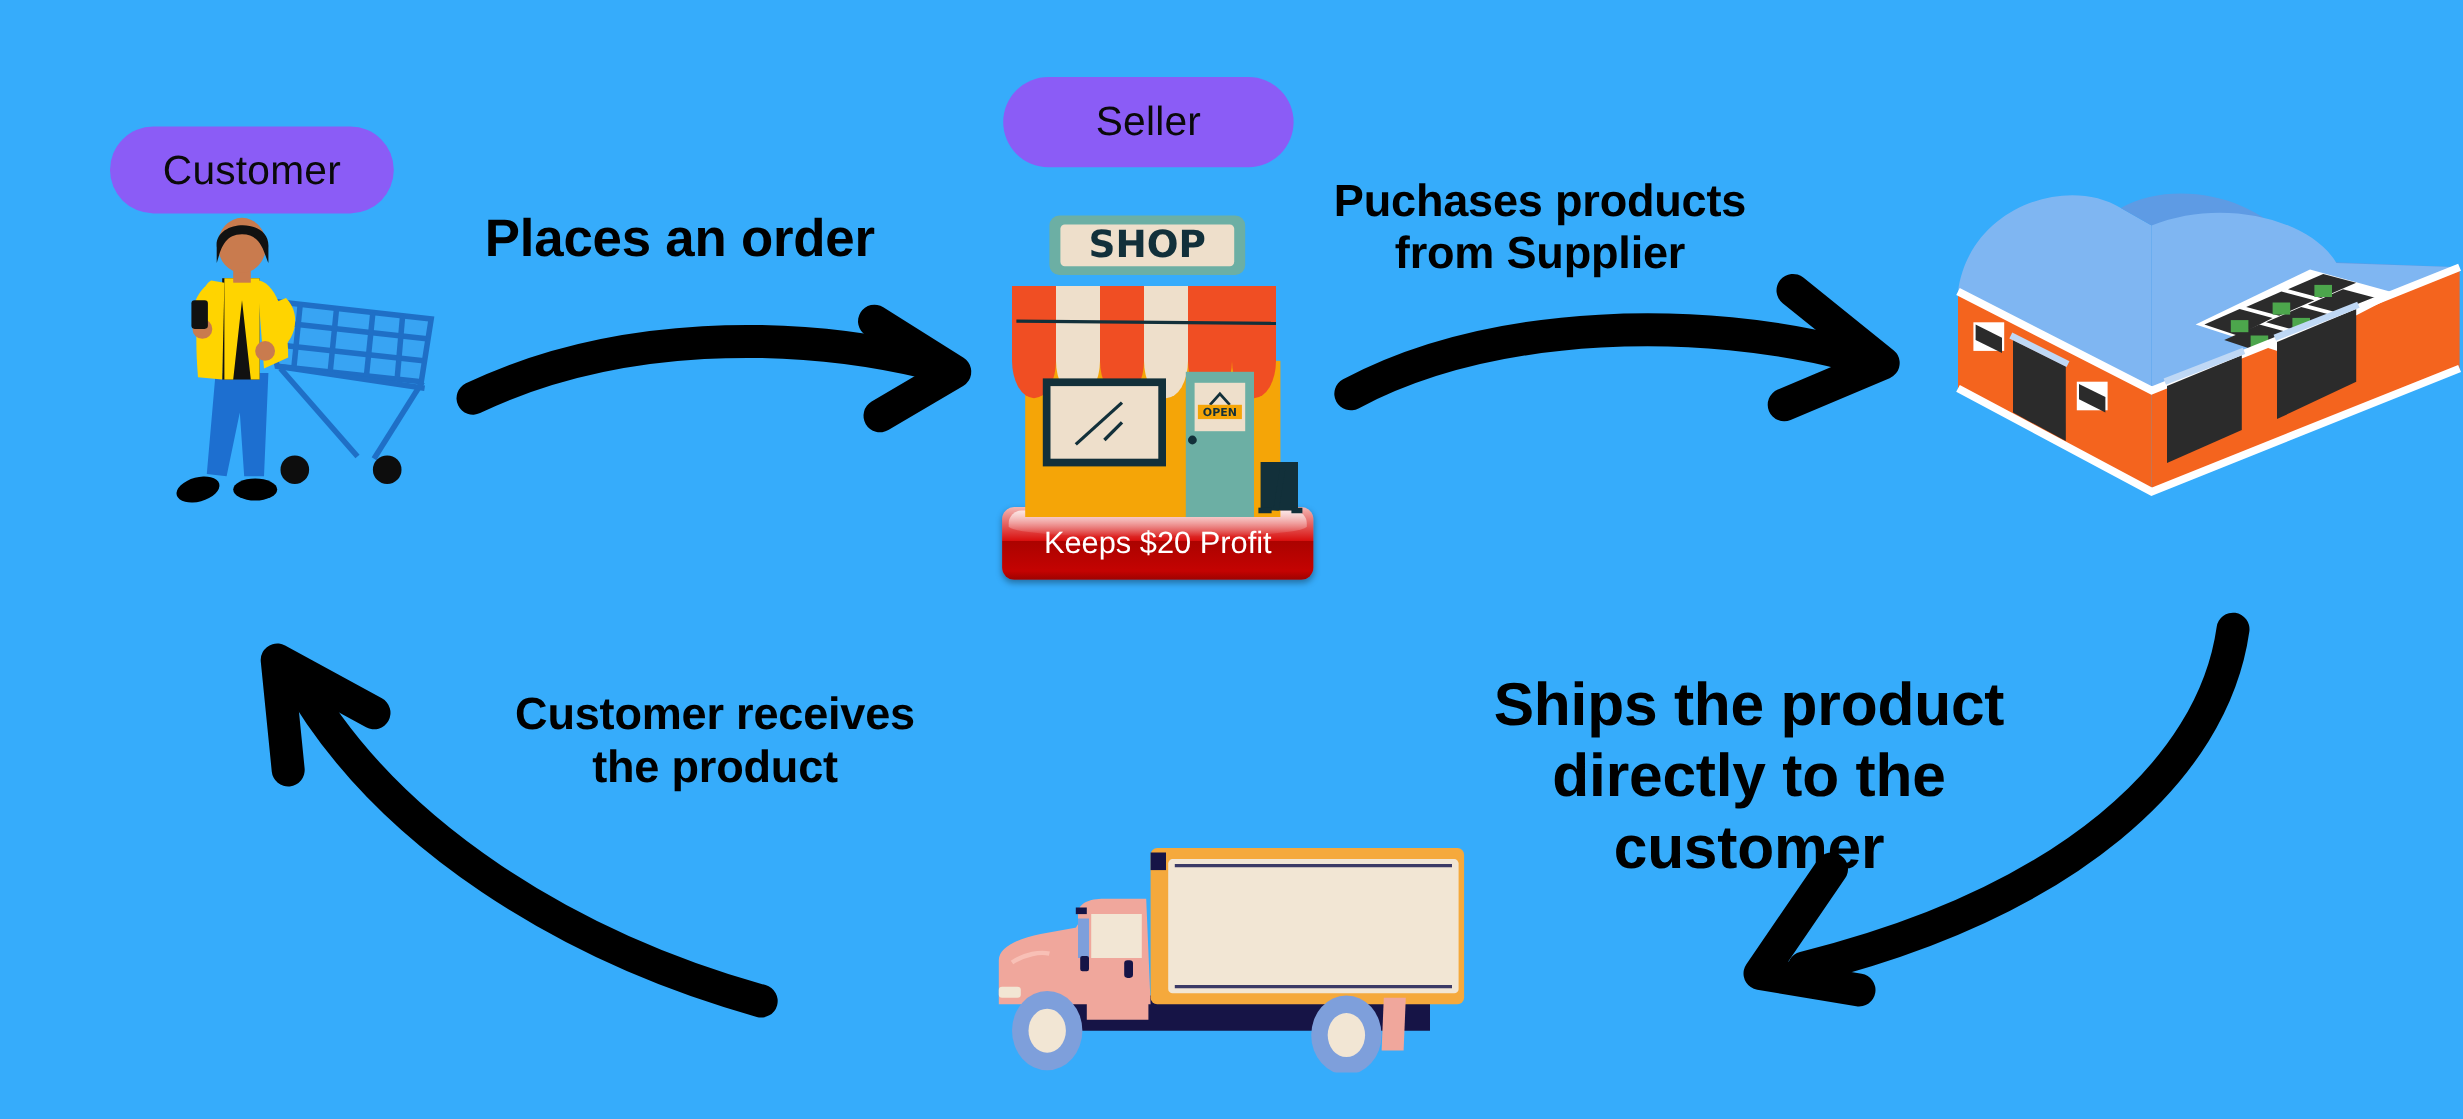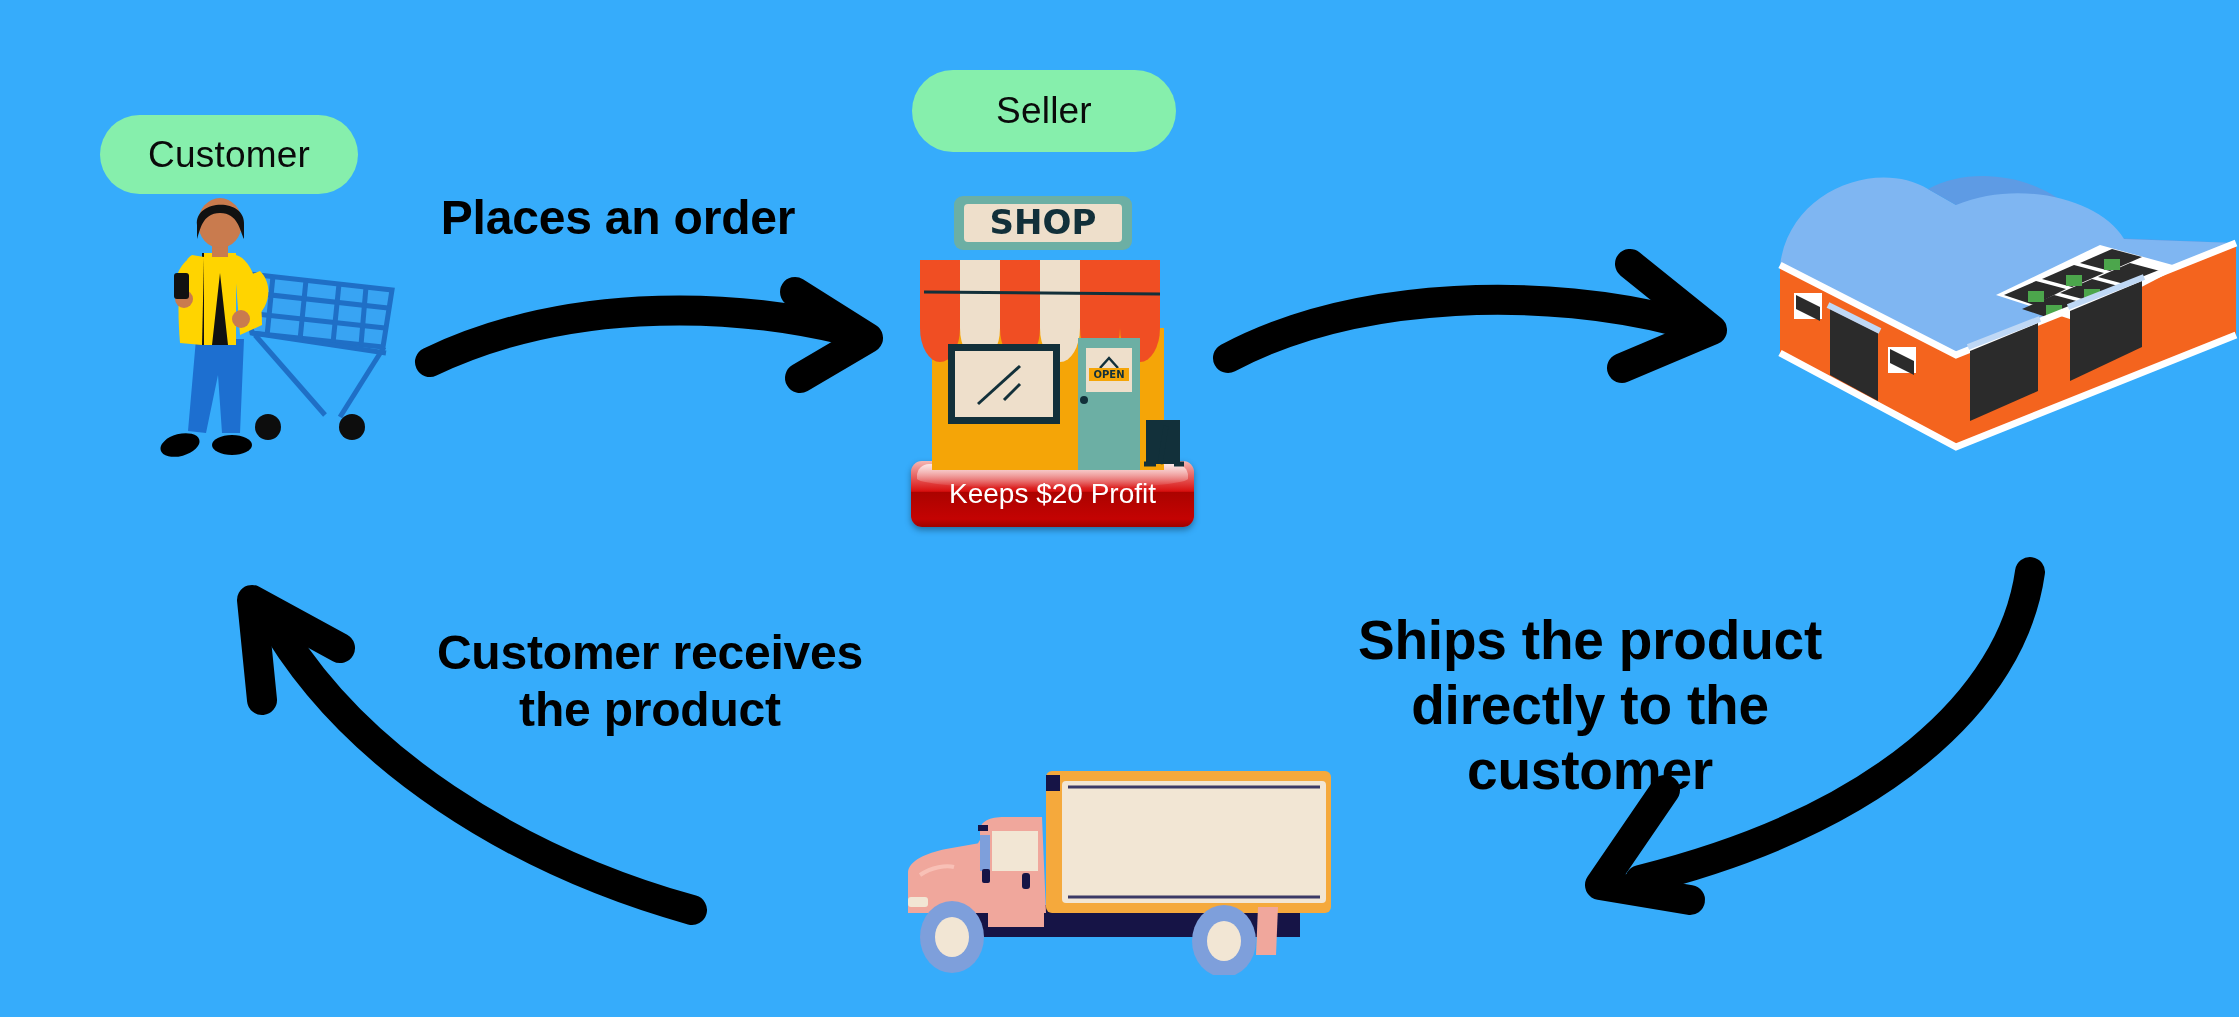--- a/index.html
+++ b/index.html
@@ -8,21 +8,21 @@
     background:#36ACFB;
     font-family:"Liberation Sans", sans-serif;
     overflow:hidden;
     position:relative;
   }
   #stage{position:absolute;left:0;top:0;width:2239px;height:1017px;}
 
   
   .pill{
     position:absolute;
-    background:#86efac;
+    background:#8b5cf6;
     border-radius:999px;
     display:flex;align-items:center;justify-content:center;
     color:#0a0a0a;
     font-weight:400;
     letter-spacing:.2px;
     box-sizing:border-box;
   }
   #pill-customer{left:100px;top:115px;width:258px;height:79px;font-size:37px;}
   #pill-seller{left:912px;top:70px;width:264px;height:82px;font-size:37px;}
   #pill-supplier{left:1836px;top:58px;width:258px;height:80px;font-size:37px;}
@@ -32,21 +32,21 @@
     position:absolute;
     color:#000;
     font-weight:bold;
     line-height:1.18;
     text-align:center;
     white-space:pre-line;
     letter-spacing:-0.2px;
   }
   #cap-order{left:418px;top:190px;width:400px;font-size:48px;}
   #cap-purchase{left:1180px;top:158px;width:440px;font-size:41px;}
-  #cap-receives{left:430px;top:625px;width:440px;font-size:48px;}
+  #cap-receives{left:430px;top:625px;width:440px;font-size:41px;}
   #cap-ships{left:1330px;top:608px;width:520px;font-size:55px;}
 
   
   #profit-btn{
     position:absolute;left:911px;top:461px;width:283px;height:66px;
     border-radius:11px;
     background:linear-gradient(to bottom,#f4b7b4 0%, #d9100f 46%, #ab0300 47%, #c40302 88%, #9e0200 100%);
     box-shadow:0 3px 6px rgba(0,0,0,.35);
     display:flex;align-items:center;justify-content:center;
     color:#fff;font-size:28px;
@@ -99,20 +99,22 @@
   </svg>
 
   <div class="pill" id="pill-customer">
     <span>Customer</span>
   </div>
   <div class="pill" id="pill-seller">
     <span>Seller</span>
   </div>
 
   <div class="caption" id="cap-order">Places an order</div>
+  <div class="caption" id="cap-purchase">Puchases products
+from Supplier</div>
   <div class="caption" id="cap-receives">Customer receives
 the product</div>
   <div class="caption" id="cap-ships">Ships the product
 directly to the customer</div>
 
   <div id="profit-btn">
     <i class="glow"></i>
     <span>Keeps $20 Profit</span>
   </div>
 

